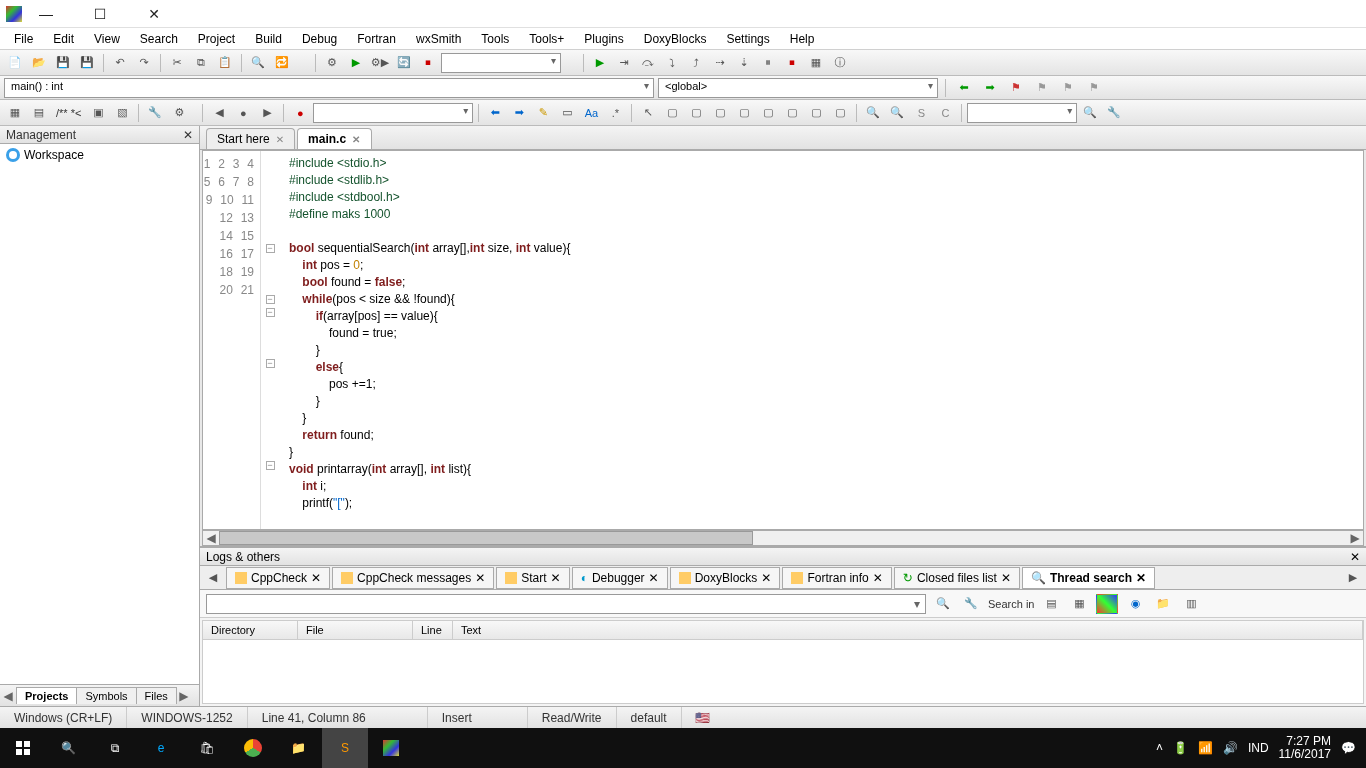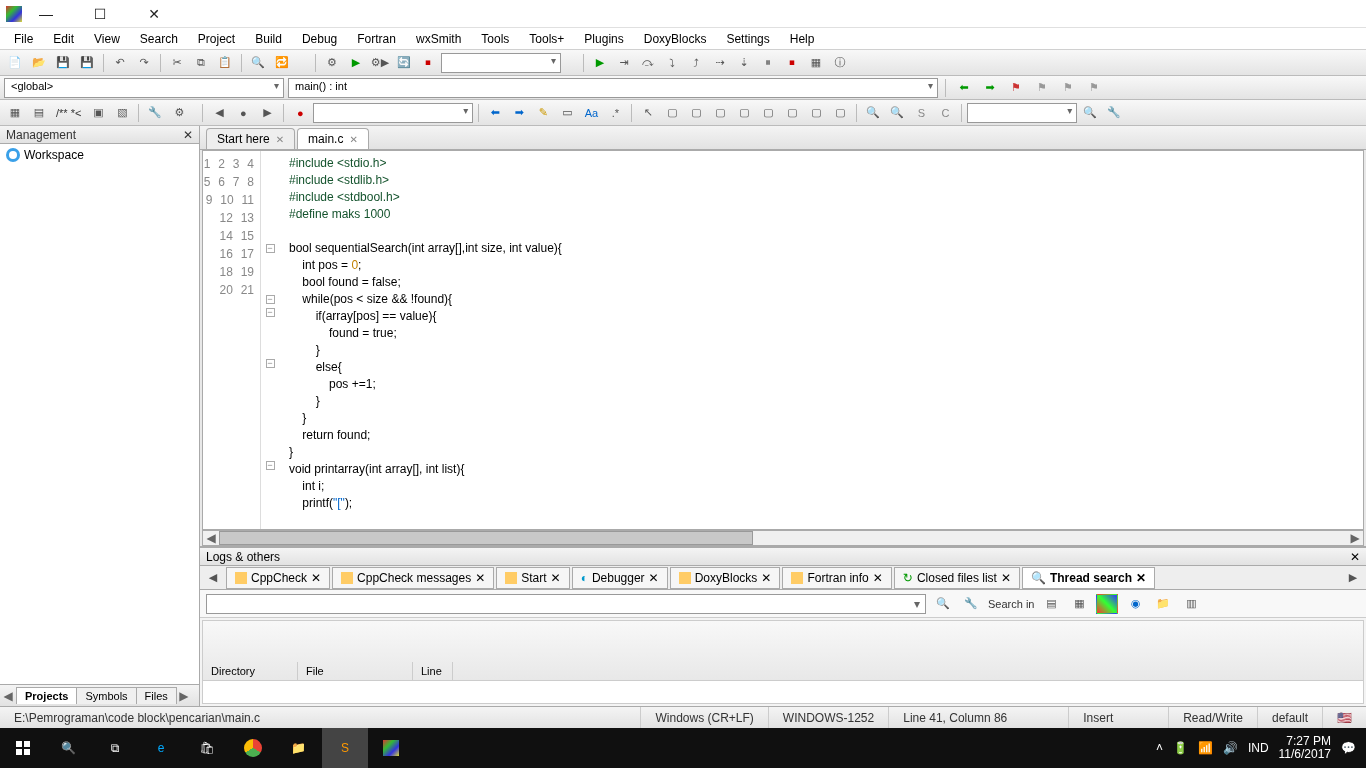--- a/index.html
+++ b/index.html
@@ -26,45 +26,45 @@
 .workspace-area .node { display:flex; align-items:center; gap:4px; }
 .ws-icon { width:14px; height:14px; border-radius:50%; background:#3aa0e8; display:inline-block; position:relative;}
 .ws-icon::after { content:""; position:absolute; inset:3px; border-radius:50%; background:#fff; }
 .mgmt-tabs { height: 22px; display:flex; border-top:1px solid #aaa; background: linear-gradient(#f4f4f4,#e2e2e2); align-items:center; }
 .mgmt-tabs .arrow { width:16px; text-align:center; cursor:pointer; color:#666; }
 .mgmt-tabs .mtab { padding: 2px 8px; border:1px solid #aaa; border-bottom:none; background:#f0f0f0; font-size:11px; cursor:pointer; margin-right:-1px; }
 .mgmt-tabs .mtab.active { background:#fff; font-weight:bold; }
 .editor-panel { flex: 1; display:flex; flex-direction:column; background:#e8e8e8; min-width:0; }
 .tabstrip { height: 24px; background: linear-gradient(#f4f4f4,#e2e2e2); display:flex; align-items:flex-end; padding-left:6px; border-bottom:1px solid #aaa; gap:2px; }
 .etab { padding: 3px 10px; border:1px solid #aaa; border-bottom:none; background:#eee; border-radius:4px 4px 0 0; display:flex; align-items:center; gap:6px; font-size:11px; cursor:pointer; }
-.etab.active { background:#fff; font-weight:normal; }
+.etab.active { background:#fff; font-weight:bold; }
 .etab .close { color:#888; cursor:pointer; font-size:10px; }
 .code-area { flex:1; background:#fff; display:flex; position:relative; overflow:hidden; border:1px solid #aaa; margin:0 2px; }
 .gutter { width:58px; background:#fff; border-right:1px solid #ddd; text-align:right; padding:4px 6px 4px 0; font-family: Consolas, monospace; font-size:13px; color:#888; line-height:17px; }
 .fold-col { width:18px; background:#fff; padding:4px 0; font-family: Consolas, monospace; font-size:10px; line-height:17px; text-align:center; color:#888;}
 .fold-col .fb { border:1px solid #aaa; width:9px; height:9px; margin:4px auto; line-height:7px; font-size:9px; cursor:pointer;}
 .code { flex:1; padding:4px 10px; font-family: Consolas, "Courier New", monospace; font-size:13px; line-height:17px; white-space:pre; color:#000; overflow:auto; }
 .code .pp { color:#14532d; }
-.code .kw { color:#000000; font-weight:normal; }
+.code .kw { color:#7f1d1d; font-weight:bold; }
 .code .str { color:#0066cc; }
 .code .num { color:#c08000; }
 .code-scrollbar { height:16px; background:#f0f0f0; border:1px solid #aaa; margin:0 2px; display:flex; }
 .code-scrollbar .thumb { width:46%; background:#c8c8c8; border:1px solid #999; }
 .logs-panel { height: 160px; border-top:2px solid #aaa; display:flex; flex-direction:column; background:#f4f4f4; }
 .logs-header { height:18px; background:linear-gradient(#f4f4f4,#e2e2e2); border-bottom:1px solid #aaa; display:flex; justify-content:space-between; align-items:center; padding:0 6px; font-size:11px; }
 .logs-tabs { height:24px; display:flex; align-items:center; background:#eee; border-bottom:1px solid #aaa; gap:2px; padding:0 2px; }
 .ltab { padding:3px 8px; border:1px solid #aaa; background:#f6f6f6; display:flex; align-items:center; gap:4px; font-size:11px; cursor:pointer; }
 .ltab.active { background:#fff; font-weight:bold; }
 .ltab .li { width:12px; height:12px; background:#fc6; display:inline-block; }
 .logs-toolbar { height:28px; display:flex; align-items:center; padding:2px 6px; gap:6px; border-bottom:1px solid #ccc; background:#f8f8f8; }
 .logs-toolbar .combo { flex:0 0 720px; height:20px; border:1px solid #999; background:#fff; position:relative; }
 .logs-toolbar .combo::after { content:"▾"; position:absolute; right:5px; top:2px; color:#666; }
 .logs-table { flex:1; background:#fff; border:1px solid #ccc; margin:2px; }
 .logs-th { display:flex; background:linear-gradient(#f8f8f8,#e8e8e8); border-bottom:1px solid #ccc; }
-.logs-th div { padding:3px 8px; font-size:11px; border-right:1px solid #ccc;margin-top:41px; }
+.logs-th div { padding:3px 8px; font-size:11px; border-right:1px solid #ccc; }
 .statusbar { height:22px; background:linear-gradient(#f4f4f4,#e2e2e2); border-top:1px solid #aaa; display:flex; align-items:center; font-size:11px; color:#333; }
 .statusbar div { padding:0 14px; border-right:1px solid #ccc; height:100%; display:flex; align-items:center; }
 .statusbar .grow { flex:1; }
 .taskbar { height:40px; background:#101010; display:flex; align-items:center; color:#fff; }
 .taskbar .tb-item { width:46px; height:40px; display:flex; align-items:center; justify-content:center; color:#fff; cursor:pointer; }
 .taskbar .tray { margin-left:auto; display:flex; align-items:center; gap:10px; padding:0 10px; font-size:11px; }
 .taskbar .clock { text-align:right; line-height:1.1; font-size:11px; }
 svg { width:16px; height:16px; }
 .lbl-small { font-size:11px; color:#333; }
 </style>
@@ -128,22 +128,22 @@
   <span class="tbtn">⤴</span>
   <span class="tbtn">⇢</span>
   <span class="tbtn">⇣</span>
   <span class="tbtn">⏸</span>
   <span class="tbtn" style="color:#c00">⏹</span>
   <span class="tbtn">▦</span>
   <span class="tbtn">ⓘ</span>
 </div>
 
 <div class="scope-row">
+  <div class="dropdown" style="width:650px">main() : int</div>
   <div class="dropdown" style="width:280px">&lt;global&gt;</div>
-  <div class="dropdown" style="width:650px">main() : int</div>
   <span class="tsep"></span>
   <span class="tbtn" style="color:#090">⬅</span>
   <span class="tbtn" style="color:#090">➡</span>
   <span class="tbtn" style="color:#c33">⚑</span>
   <span class="tbtn" style="color:#999">⚑</span>
   <span class="tbtn" style="color:#999">⚑</span>
   <span class="tbtn" style="color:#999">⚑</span>
 </div>
 
 <div class="third-toolbar">
@@ -336,28 +336,28 @@
         <span class="tbtn" style="background:linear-gradient(45deg,#f33,#3f3,#33f);color:transparent">▦</span>
         <span class="tbtn" style="color:#06c">◉</span>
         <span class="tbtn">📁</span>
         <span class="tbtn">▥</span>
       </div>
       <div class="logs-table">
         <div class="logs-th">
           <div style="width:95px">Directory</div>
           <div style="width:115px">File</div>
           <div style="width:40px">Line</div>
+          <div style="flex:1">Text</div>
         </div>
       </div>
     </div>
   </div>
 </div>
 
 <div class="statusbar">
-  <div class="grow">E:\Pemrograman\code block\pencarian\main.c</div>
   <div>Windows (CR+LF)</div>
   <div>WINDOWS-1252</div>
   <div style="width:180px">Line 41, Column 86</div>
   <div style="width:100px">Insert</div>
   <div>Read/Write</div>
   <div>default</div>
   <div style="border:none">🇺🇸</div>
 </div>
 
 <div class="taskbar">

